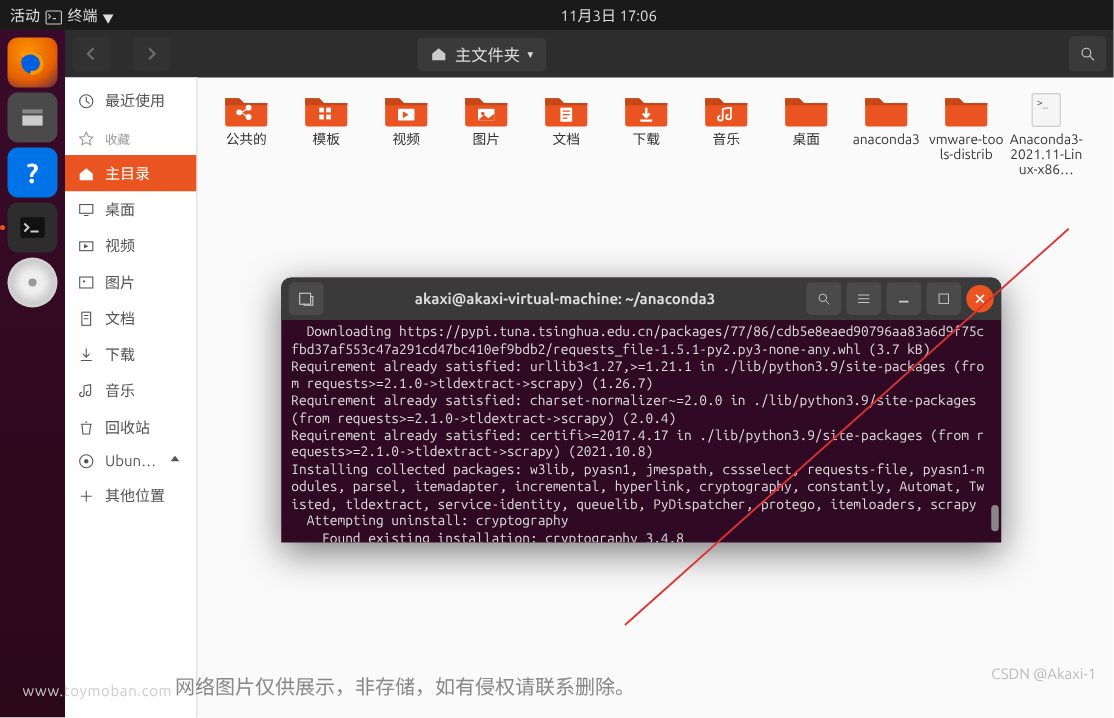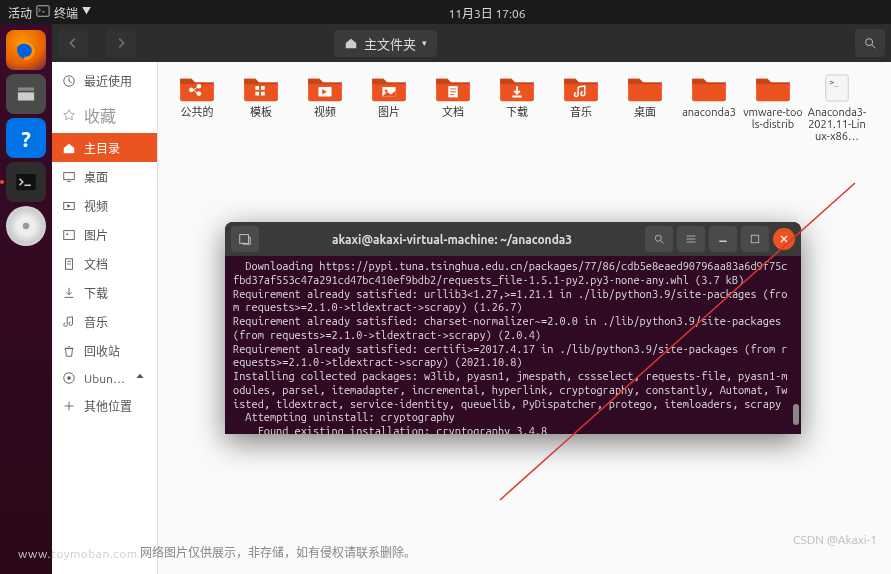--- a/index.html
+++ b/index.html
@@ -1,20 +1,20 @@
 <!DOCTYPE html>
 <html><head>
 <meta charset="utf-8">
 <style>
 * { margin: 0; padding: 0; box-sizing: border-box; }
 body { font-family: "Ubuntu", "Noto Sans CJK SC", sans-serif; font-size: 13px; background: #fff; width: 891px; height: 574px; overflow: hidden; position: relative; }
 
 
 .topbar { height: 24px; background: #1a1a1a; color: #ddd; display: flex; align-items: center; padding: 0 8px; font-size: 12px; }
-.topbar .left { display: flex; align-items: flex-start; gap: 4px; }
+.topbar .left { display: flex; align-items: flex-end; gap: 4px; }
 .topbar .center { flex: 1; text-align: center; }
 .topbar .apps-icon { width: 14px; height: 14px; display: inline-block; }
 .topbar .apps-icon svg { width: 14px; height: 14px; }
 
 
 .main { display: flex; height: 550px; }
 
 
 .dock { width: 52px; background: linear-gradient(to bottom, #3a0a2a, #2a0818); display: flex; flex-direction: column; align-items: center; padding-top: 6px; gap: 4px; }
 .dock-item { width: 40px; height: 40px; border-radius: 8px; display: flex; align-items: center; justify-content: center; position: relative; }
@@ -37,21 +37,21 @@
 .path-bar svg { width: 14px; height: 14px; }
 .nav-spacer { flex: 1; }
 .search-btn { width: 30px; height: 28px; background: #3a3a3a; border-radius: 4px; display: flex; align-items: center; justify-content: center; }
 
 
 .body-split { flex: 1; display: flex; }
 
 
 .sidebar { width: 106px; background: #fff; border-right: 1px solid #ddd; padding-top: 4px; font-size: 12px; color: #555; }
 .sidebar-item { display: flex; align-items: center; gap: 8px; padding: 6px 10px; cursor: pointer; }
-.sidebar-item.header { color: #999; font-size: 16px; padding-top: 8px; }
+.sidebar-item.header { color: #999; font-size: 10px; padding-top: 8px; }
 .sidebar-item.active { background: #e95420; color: #fff; }
 .sidebar-item svg { width: 14px; height: 14px; flex-shrink: 0; }
 .sidebar-item .label { white-space: nowrap; overflow: hidden; text-overflow: ellipsis; }
 
 
 .icon-grid { flex: 1; padding: 10px 8px; display: flex; flex-wrap: wrap; align-content: flex-start; gap: 6px 2px; position: relative; }
 .file-icon { width: 62px; display: flex; flex-direction: column; align-items: center; gap: 2px; font-size: 11px; text-align: center; color: #333; }
 .file-icon .icon-box { width: 40px; height: 32px; display: flex; align-items: center; justify-content: center; }
 .folder-svg { width: 38px; height: 30px; }
 .file-icon .name { line-height: 1.1; word-break: break-all; max-height: 36px; overflow: hidden; }
@@ -65,21 +65,21 @@
 .term-body { flex: 1; padding: 4px 8px; font-family: "Ubuntu Mono", monospace; font-size: 11px; line-height: 1.25; color: #ddd; overflow: hidden; white-space: pre-wrap; word-break: break-all; position: relative; }
 .term-scrollbar { position: absolute; right: 2px; top: 36px; bottom: 4px; width: 8px; }
 .term-scrollbar-thumb { position: absolute; right: 0; width: 6px; background: #888; border-radius: 3px; }
 
 
 .anno-line { position: absolute; pointer-events: none; }
 
 
 .watermark-csdn { position: absolute; right: 14px; bottom: 28px; color: #bbb; font-size: 12px; }
 .watermark-toymob { position: absolute; left: 18px; bottom: 14px; color: #ccc; font-size: 12px; letter-spacing: 0.5px; }
-.footnote { position: absolute; left: 140px; bottom: 14px; color: #888; font-size: 12px; }
+.footnote { position: absolute; left: 140px; bottom: 14px; color: #888; font-size: 16px; }
 </style>
 </head>
 <body>
 
 <div class="topbar">
   <div class="left">
     <span>活动</span>
     <span class="apps-icon">
       <svg viewBox="0 0 16 16">
           <rect x="1" y="2" width="14" height="12" rx="1" fill="none" stroke="#ccc"></rect>

